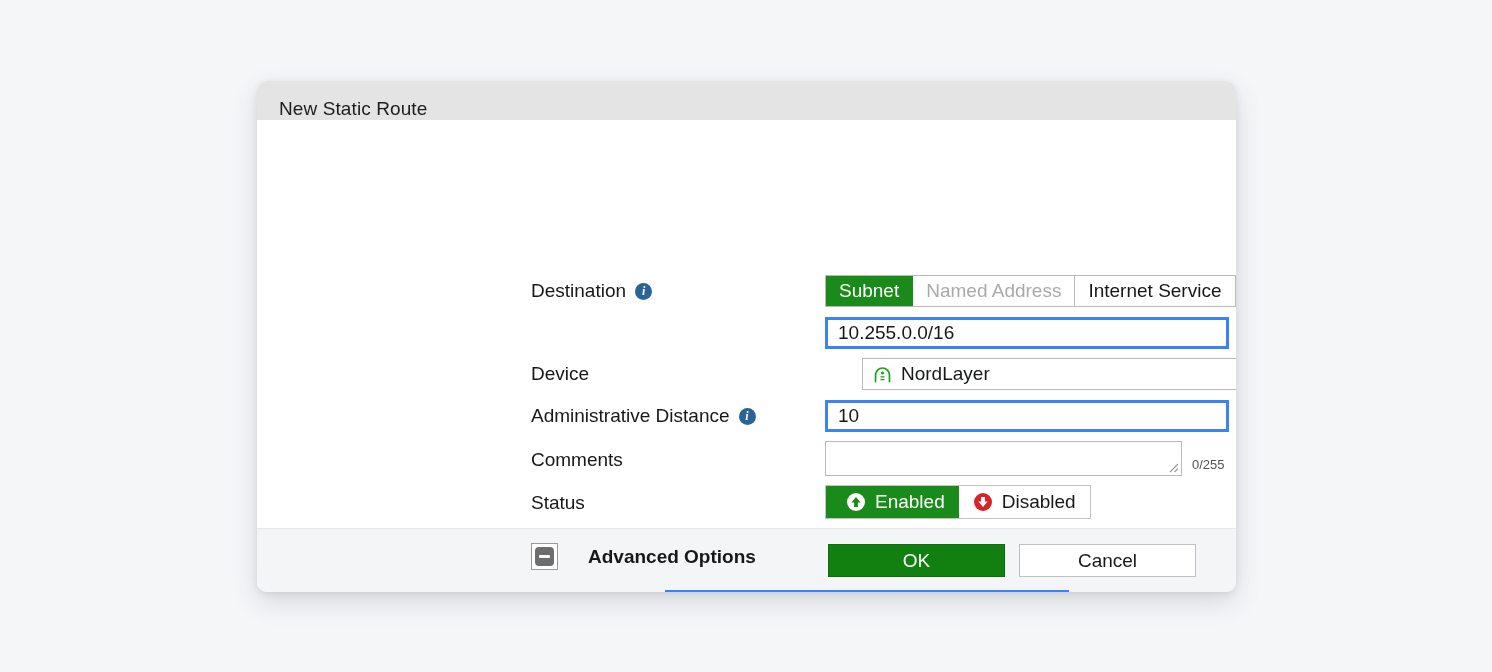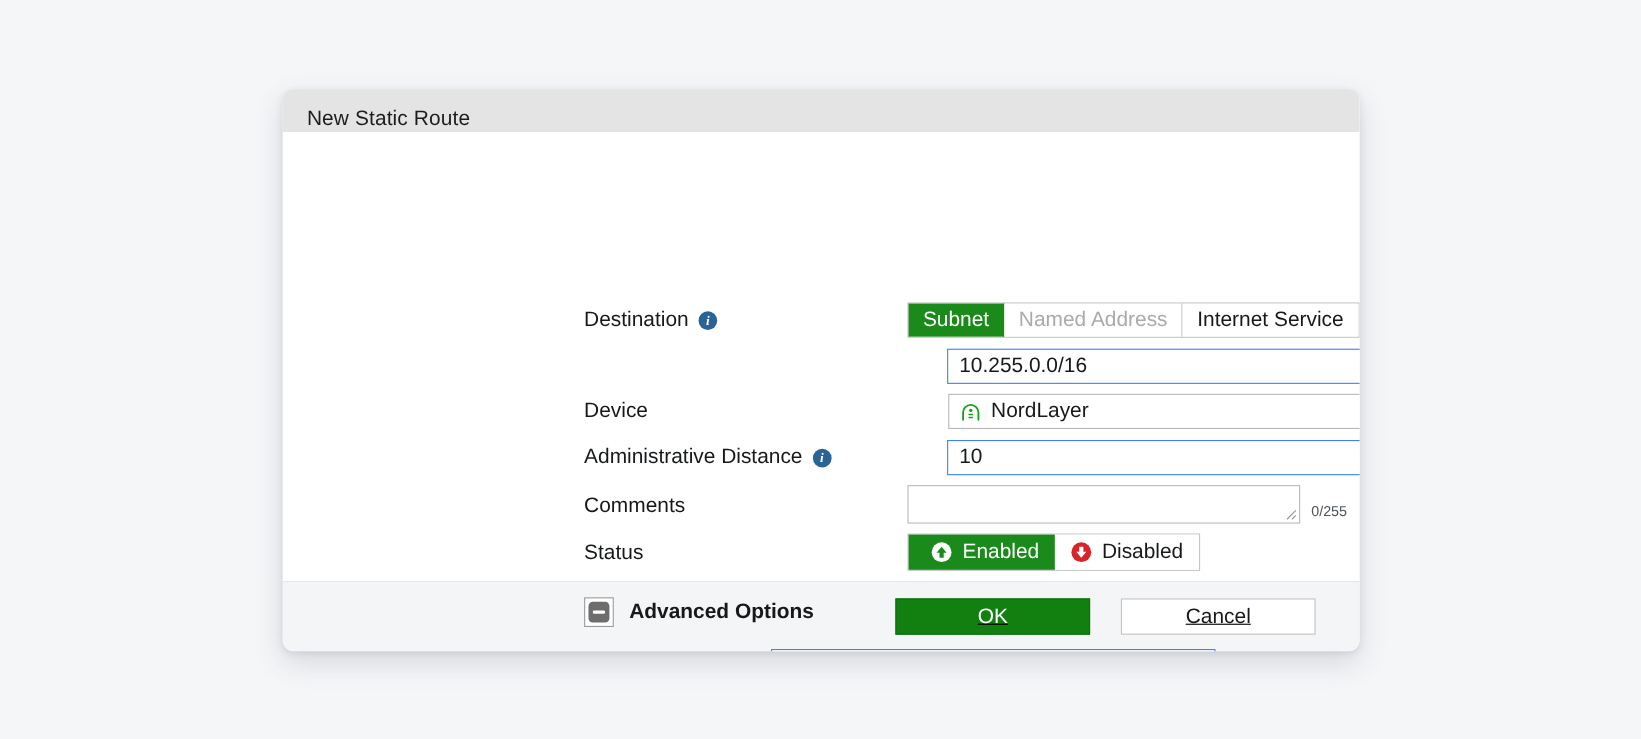--- a/index.html
+++ b/index.html
@@ -56,22 +56,21 @@
   .dialog-footer {
     flex: 0 0 auto;
     height: 64px;
     background: #f4f5f6;
     border-top: 1px solid #e6e7e9;
     display: flex;
     align-items: center;
     justify-content: flex-end;
     padding-right: 40px;
     box-sizing: border-box;
-    gap: 28px;
-    text-decoration: underline;
+    gap: 14px;
   }
   .label-cell {
     position: absolute;
     display: flex;
     align-items: center;
     gap: 9px;
     font-size: 19px;
     color: #16181a;
     white-space: nowrap;
   }
@@ -127,29 +126,28 @@
   }
   .seg-btn.disabled {
     color: #a9aaac;
     cursor: default;
   }
 
   
   .text-input {
     position: absolute;
     box-sizing: border-box;
-    border: 1px solid #3b82f6;
+    border: 3px solid #3b82f6;
     background: #ffffff;
     font-size: 19px;
     color: #16181a;
     padding: 0 10px;
     display: flex;
     align-items: center;
     font-family: "Liberation Sans", sans-serif;
-    margin-left: 36px;
   }
 
   #input-destination-subnet {
     left: 568px;
     top: 197px;
     width: 404px;
     height: 32px;
   }
   #input-admin-distance {
     left: 568px;
@@ -284,20 +282,21 @@
   .collapse-minus {
     width: 11px;
     height: 3px;
     background: #ffffff;
     border-radius: 1px;
   }
   .advanced-title {
     font-size: 19px;
     font-weight: bold;
     color: #16181a;
+    margin-left: 16px;
   }
 
   
   .btn {
     box-sizing: border-box;
     font-size: 19px;
     display: flex;
     align-items: center;
     justify-content: center;
     cursor: pointer;

